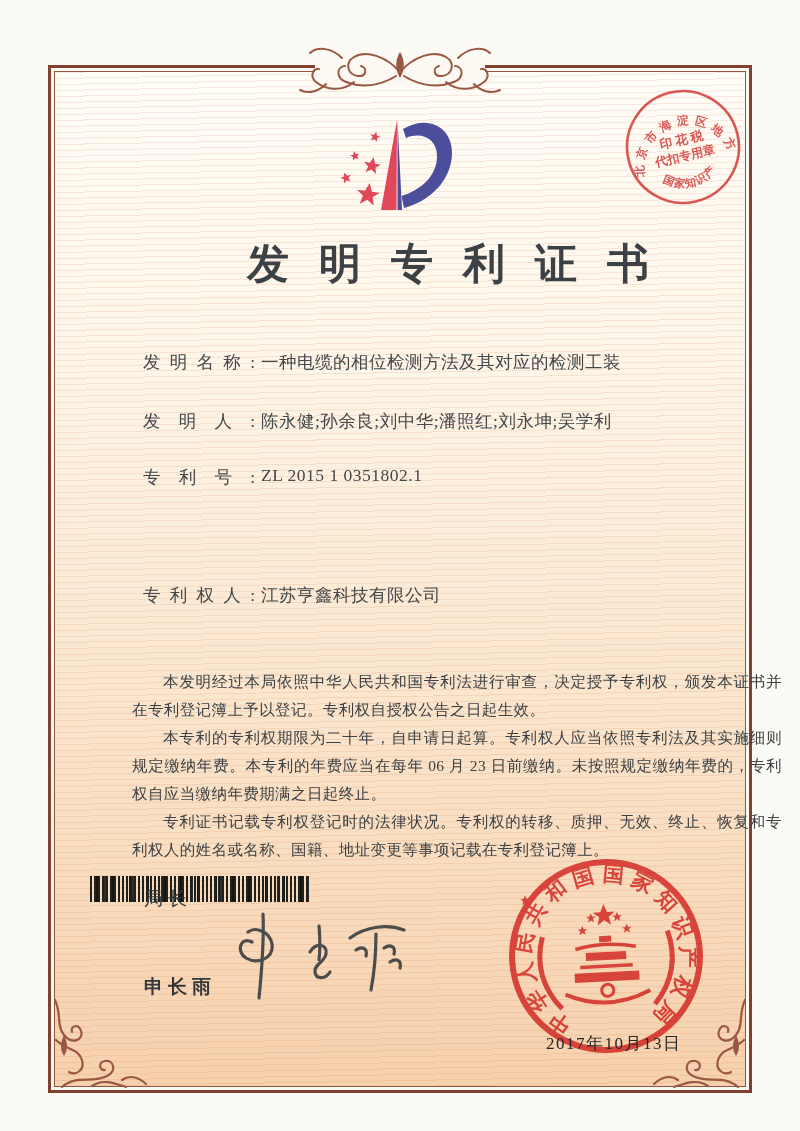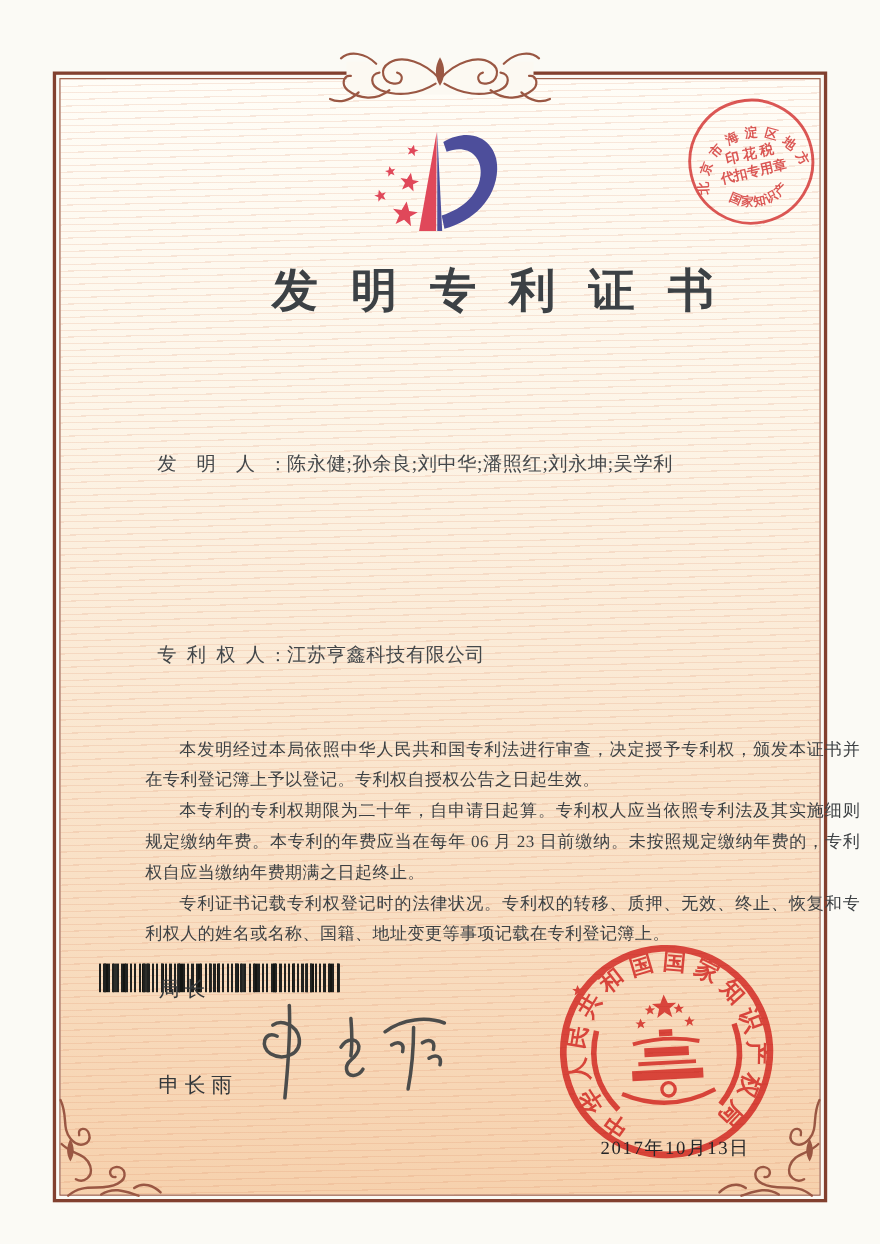--- a/index.html
+++ b/index.html
@@ -32,21 +32,21 @@
   .body-text p{margin:0;text-indent:2em;}
 
   .barcode{position:absolute;left:90px;top:876px;width:220px;height:26px;z-index:2;
     background-image:
       repeating-linear-gradient(90deg,#20211f 0 2px,rgba(0,0,0,0) 2px 4px),
       repeating-linear-gradient(90deg,rgba(0,0,0,0) 0 5px,#141512 5px 8px,rgba(0,0,0,0) 8px 17px),
       repeating-linear-gradient(90deg,rgba(0,0,0,0) 0 13px,#2c2d2a 13px 16px,rgba(0,0,0,0) 16px 29px);
   }
 
   .signer-title{left:96px;top:886px;font-size:19px;letter-spacing:5px;color:#34383b;z-index:2;}
-  .signer-name{left:96px;top:974px;font-size:19px;letter-spacing:5px;color:#34383b;z-index:2;}
+  .signer-name{left:96px;top:974px;font-size:19px;letter-spacing:5px;color:#34383b;z-index:2;font-weight:bold;}
 
   .sig-svg{position:absolute;left:218px;top:908px;z-index:3;}
 
   .seal-date{left:498px;top:1032px;font-size:17px;letter-spacing:1.5px;color:#242628;z-index:5;}
 
   .footer{left:0;top:1055px;width:100%;text-align:center;font-size:13.5px;letter-spacing:2px;color:#53575a;z-index:2;}
 
   .logo-svg{position:absolute;left:318px;top:106px;z-index:2;}
   .ornament-top{position:absolute;left:270px;top:40px;z-index:3;}
   .flourish{position:absolute;z-index:2;}
@@ -139,22 +139,28 @@
     </text>
     <text x="60" y="57" font-size="12.5" fill="#d94b4b" text-anchor="middle" font-weight="bold">印 花 税</text>
     <text x="60" y="73" font-size="12" fill="#d94b4b" text-anchor="middle" font-weight="bold">代扣专用章</text>
     <text font-size="11" fill="#d94b4b" font-weight="bold">
       <textPath href="#taxBottom" startOffset="1" textLength="82" lengthAdjust="spacing">国家知识产权局</textPath>
     </text>
   </svg>
 
   <div class="txt title">发明专利证书</div>
 
+  <div class="txt field f0">
+    <span class="lbl">发明名称:</span><span class="val">一种电缆的相位检测方法及其对应的检测工装</span>
+  </div>
   <div class="txt field f1">
     <span class="lbl">发明人:</span><span class="val">陈永健;孙余良;刘中华;潘照红;刘永坤;吴学利</span>
+  </div>
+  <div class="txt field f2">
+    <span class="lbl">专利号:</span><span class="val">ZL 2015 1 0351802.1</span>
   </div>
   <div class="txt field f4">
     <span class="lbl">专利权人:</span><span class="val">江苏亨鑫科技有限公司</span>
   </div>
 
   <div class="txt body-text">
     <p>本发明经过本局依照中华人民共和国专利法进行审查，决定授予专利权，颁发本证书并在专利登记簿上予以登记。专利权自授权公告之日起生效。</p>
     <p>本专利的专利权期限为二十年，自申请日起算。专利权人应当依照专利法及其实施细则规定缴纳年费。本专利的年费应当在每年 06 月 23 日前缴纳。未按照规定缴纳年费的，专利权自应当缴纳年费期满之日起终止。</p>
     <p>专利证书记载专利权登记时的法律状况。专利权的转移、质押、无效、终止、恢复和专利权人的姓名或名称、国籍、地址变更等事项记载在专利登记簿上。</p>
   </div>

